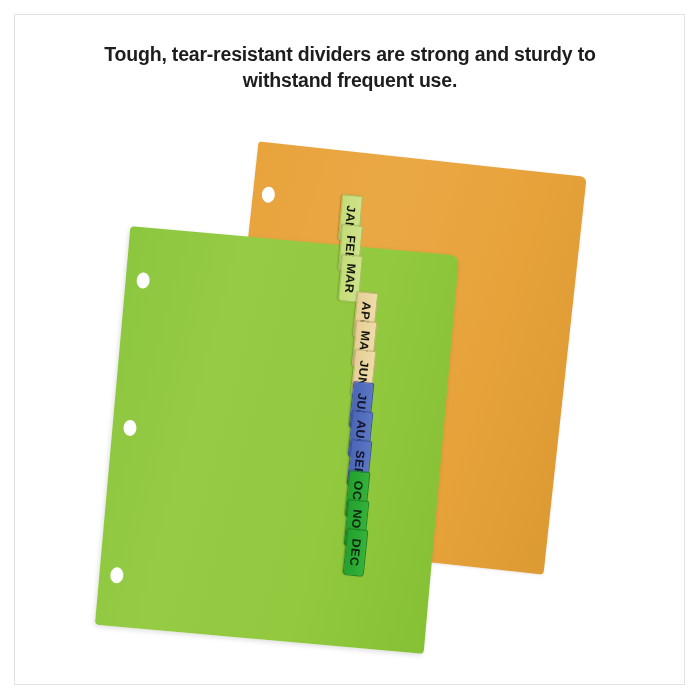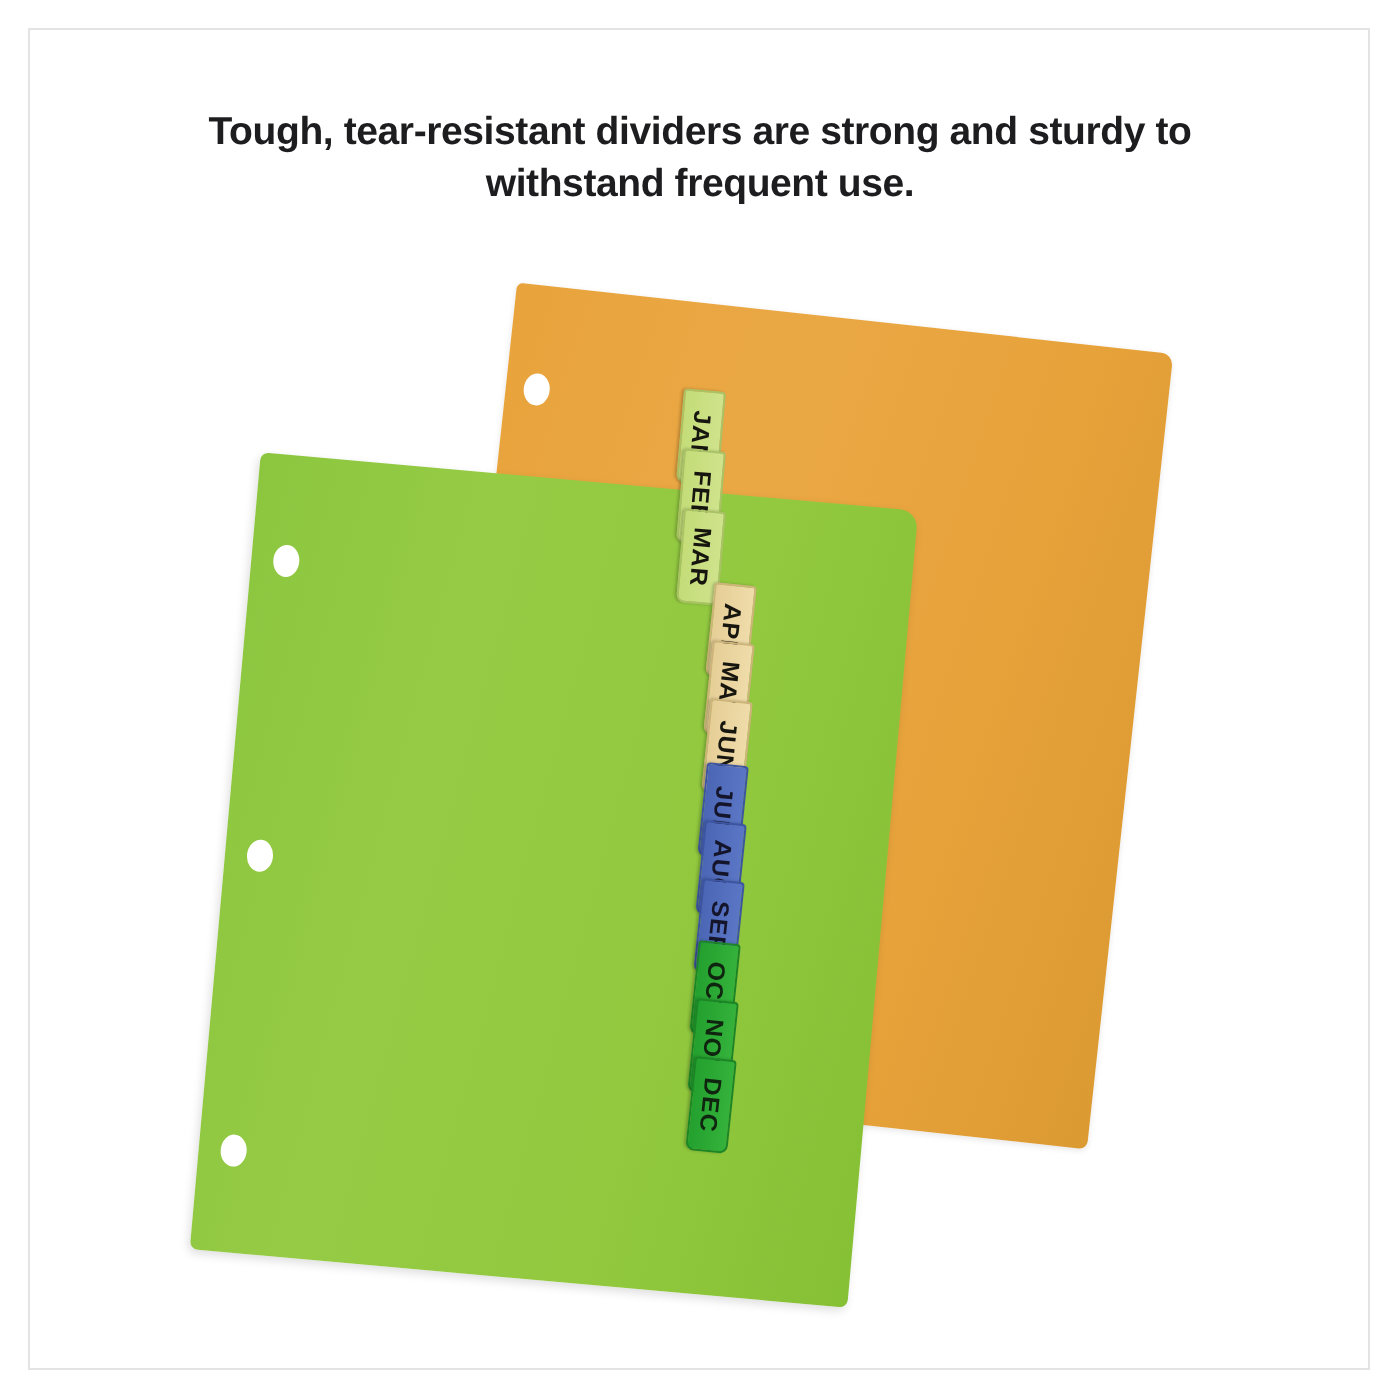--- a/index.html
+++ b/index.html
@@ -44,21 +44,21 @@
     color: #2b4fa2;
     letter-spacing: -0.4px;
     line-height: 1.05;
     margin: 0 0 10px 0;
   }
   #subline {
     font-size: 19.5px;
     font-weight: bold;
     color: #1d1d1f;
     line-height: 1.32;
-    margin: 12px auto;
+    margin: 0 auto;
     width: 580px;
     letter-spacing: -0.2px;
   }
 
   
   #photo {
     position: absolute;
     left: 0;
     top: 150px;
     width: 700px;

